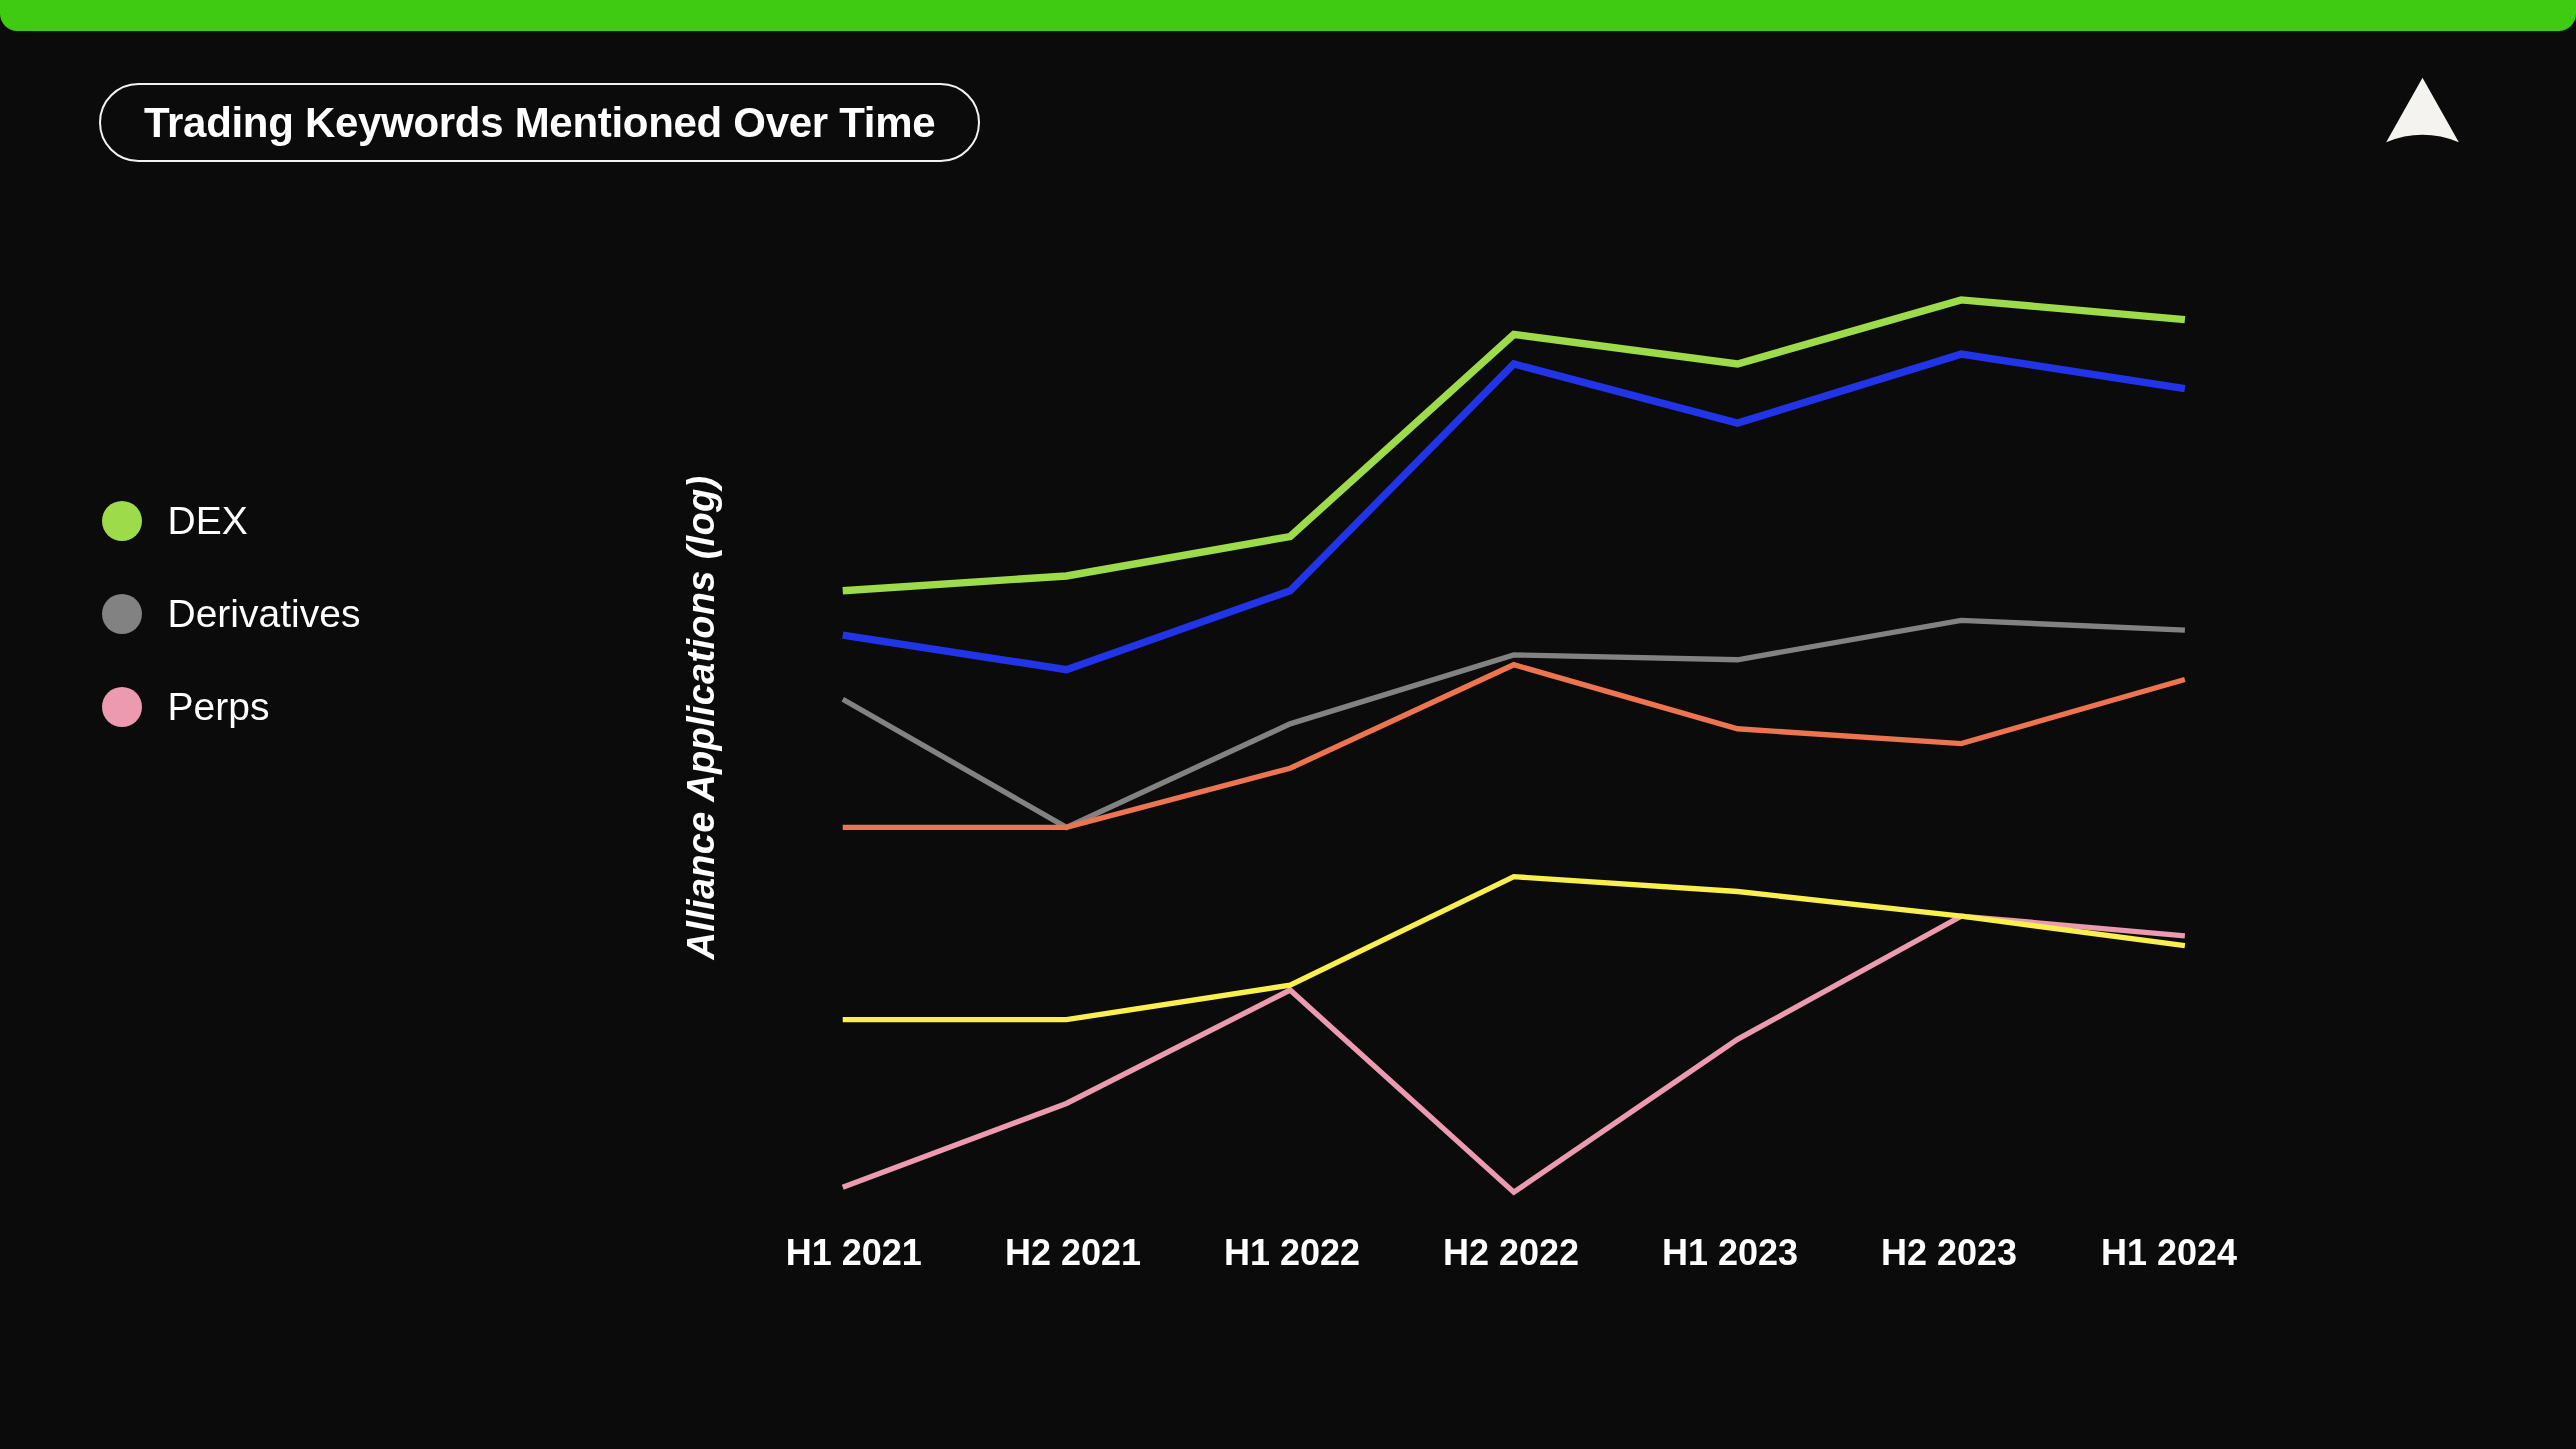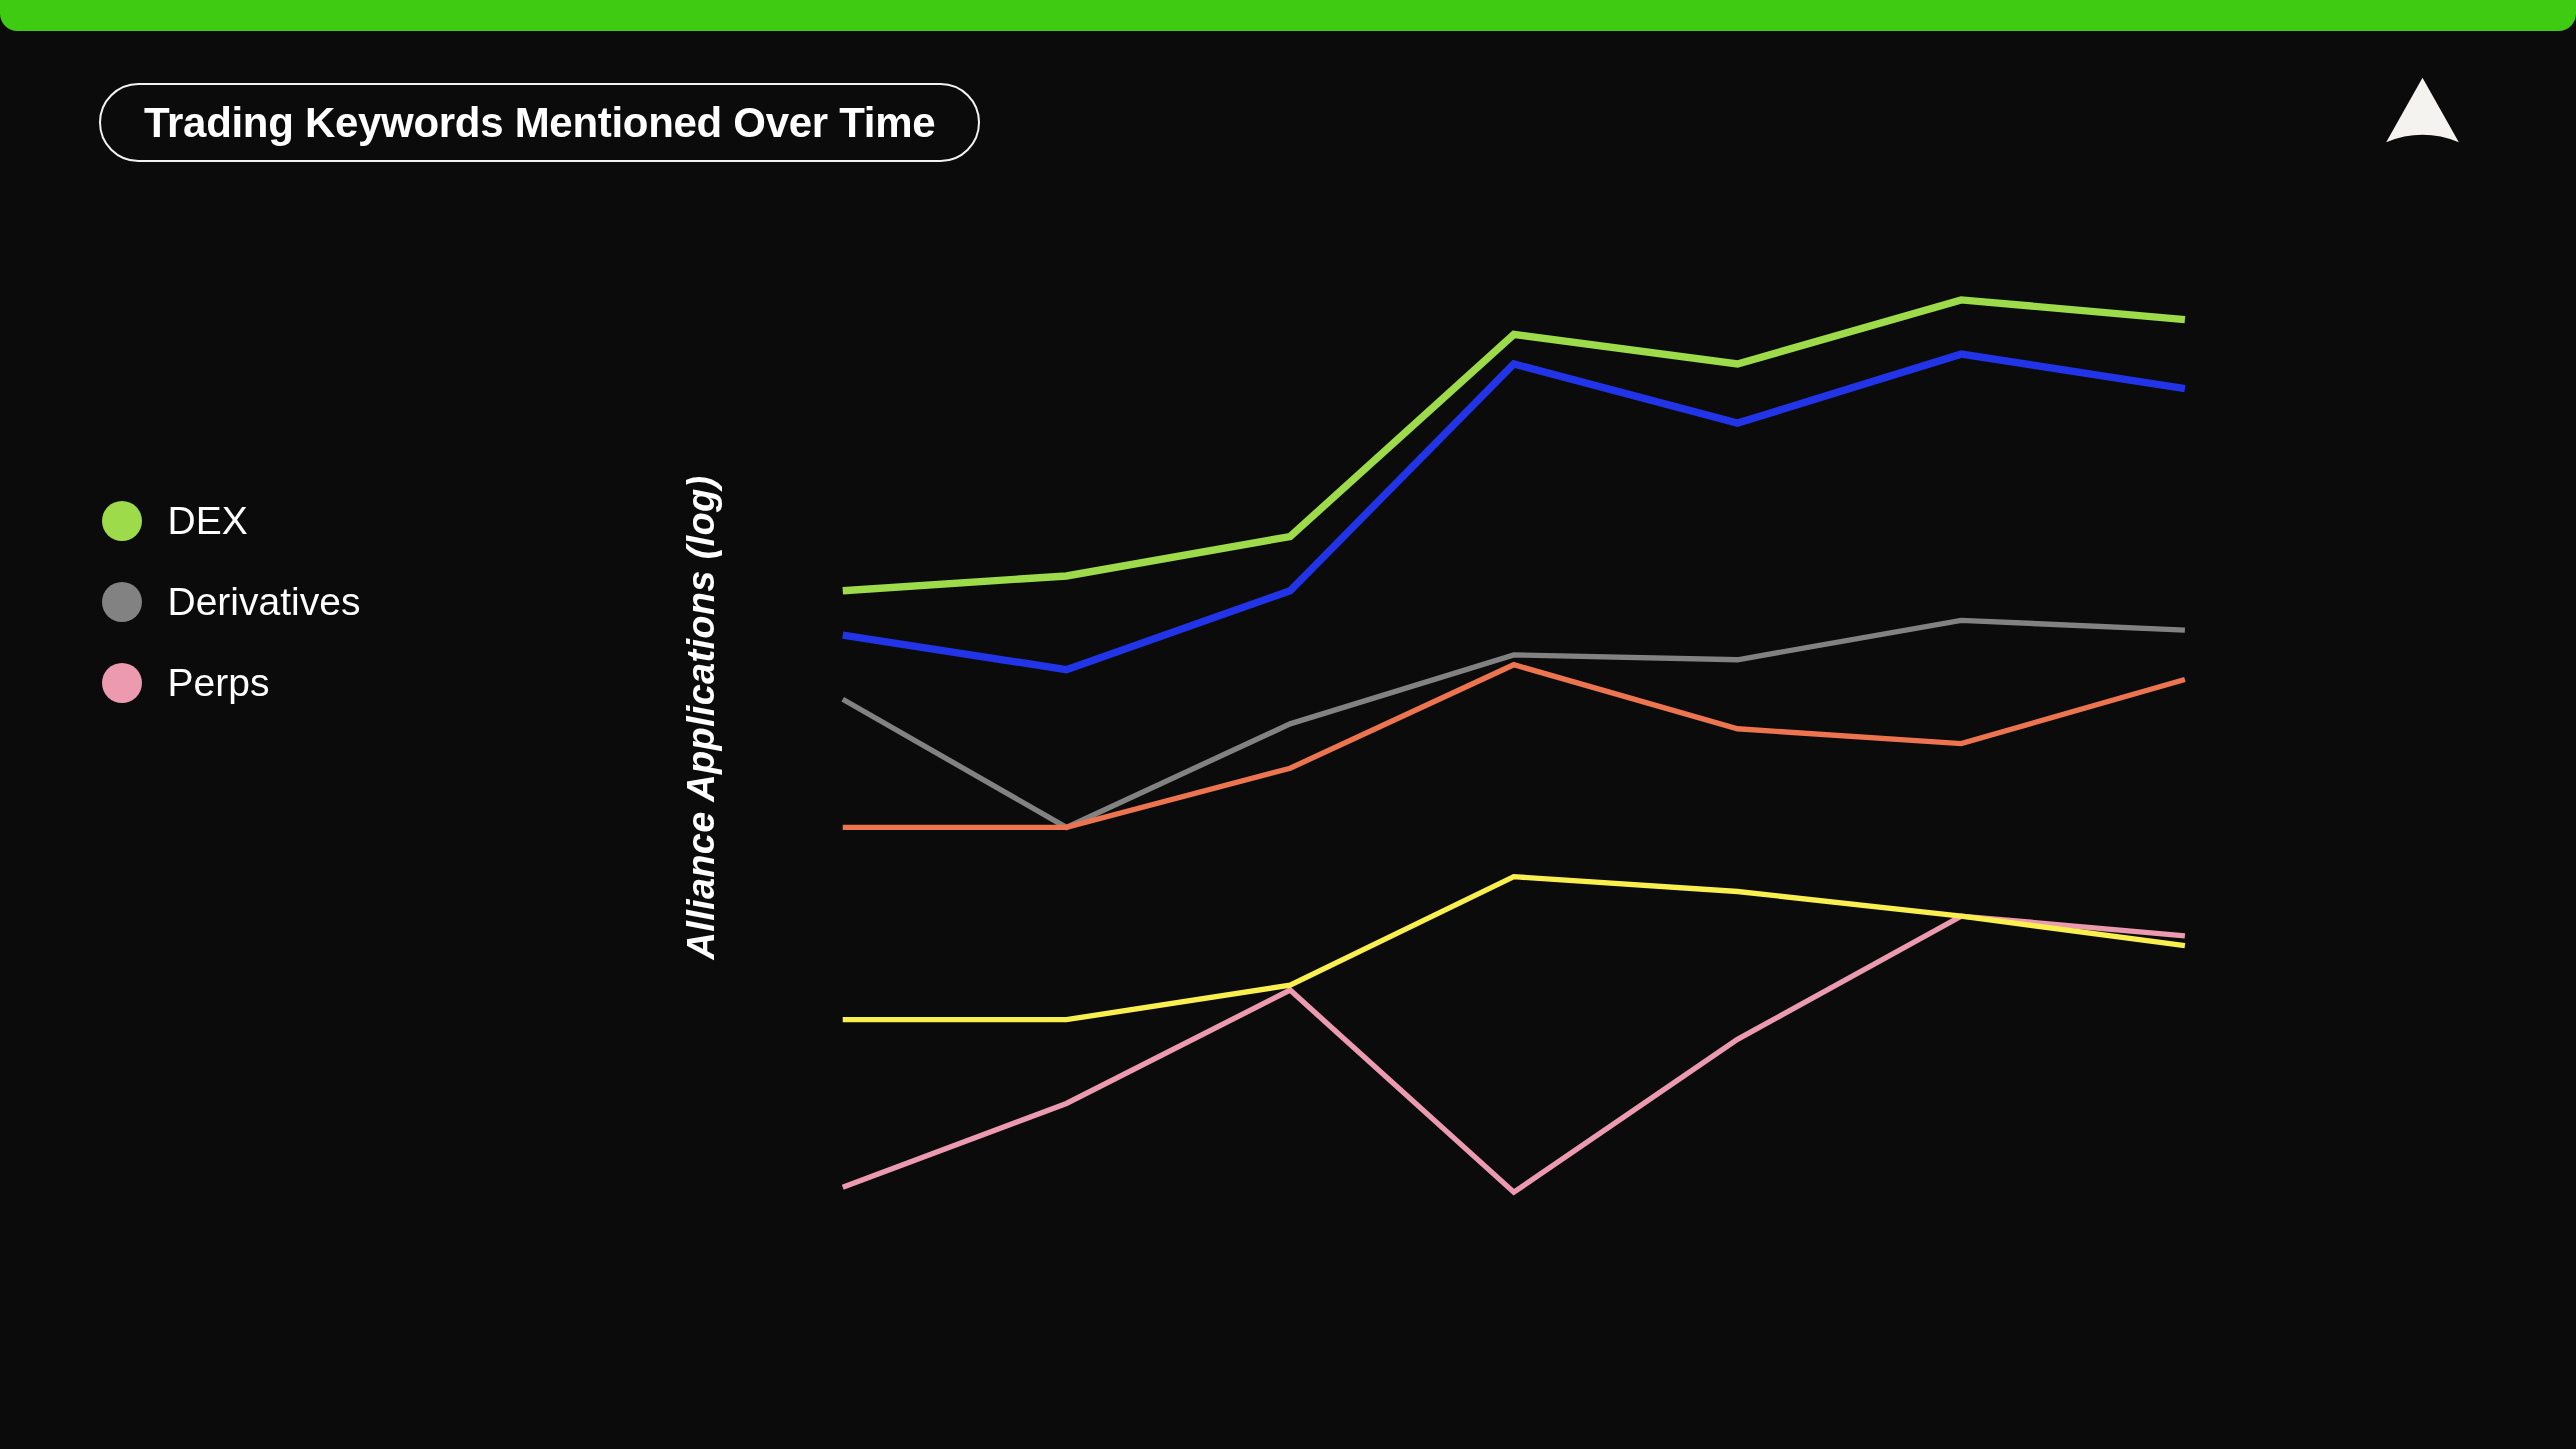--- a/index.html
+++ b/index.html
@@ -63,21 +63,21 @@
     height: 74px;
   }
 
   
   #legend {
     position: absolute;
     left: 102px;
     top: 480px;
     display: flex;
     flex-direction: column;
-    gap: 0px;
+    gap: 12px;
   }
   .legend-item {
     display: flex;
     align-items: center;
     height: 81px;
   }
   .legend-dot {
     width: 40px;
     height: 40px;
     border-radius: 50%;
@@ -200,16 +200,25 @@
         <polyline points="16,904.05 349.3333333333333,904.05 682.6666666666666,815.85 1016,661.4999999999999 1349.3333333333333,757.0500000000001 1682.6666666666665,779.1 2016,683.55" fill="none" stroke="#ec7550" stroke-width="8" stroke-linejoin="miter" stroke-linecap="butt"></polyline>
         <polyline points="16,1440.6 349.3333333333333,1315.65 682.6666666666666,1146.6 1016,1447.95 1349.3333333333333,1220.1 1682.6666666666665,1036.35 2016,1065.75" fill="none" stroke="#eb9aaf" stroke-width="8" stroke-linejoin="miter" stroke-linecap="butt"></polyline>
         <polyline points="16,1190.7 349.3333333333333,1190.7 682.6666666666666,1139.25 1016,977.55 1349.3333333333333,999.5999999999999 1682.6666666666665,1036.35 2016,1080.45" fill="none" stroke="#f9ef4e" stroke-width="8" stroke-linejoin="miter" stroke-linecap="butt"></polyline>
       </svg>
   </div>
 
   <div id="ylabel">
     <span id="ylabel-inner">Alliance Applications (log)</span>
   </div>
 
+  <div id="xticks">
+      <span class="xtick" style="left: 10.7px;">H1 2021</span>
+      <span class="xtick" style="left: 230px;">H2 2021</span>
+      <span class="xtick" style="left: 449px;">H1 2022</span>
+      <span class="xtick" style="left: 668px;">H2 2022</span>
+      <span class="xtick" style="left: 887px;">H1 2023</span>
+      <span class="xtick" style="left: 1106px;">H2 2023</span>
+      <span class="xtick" style="left: 1326px;">H1 2024</span>
+    </div>
 
 
 </div>
 
 
 </body></html>

